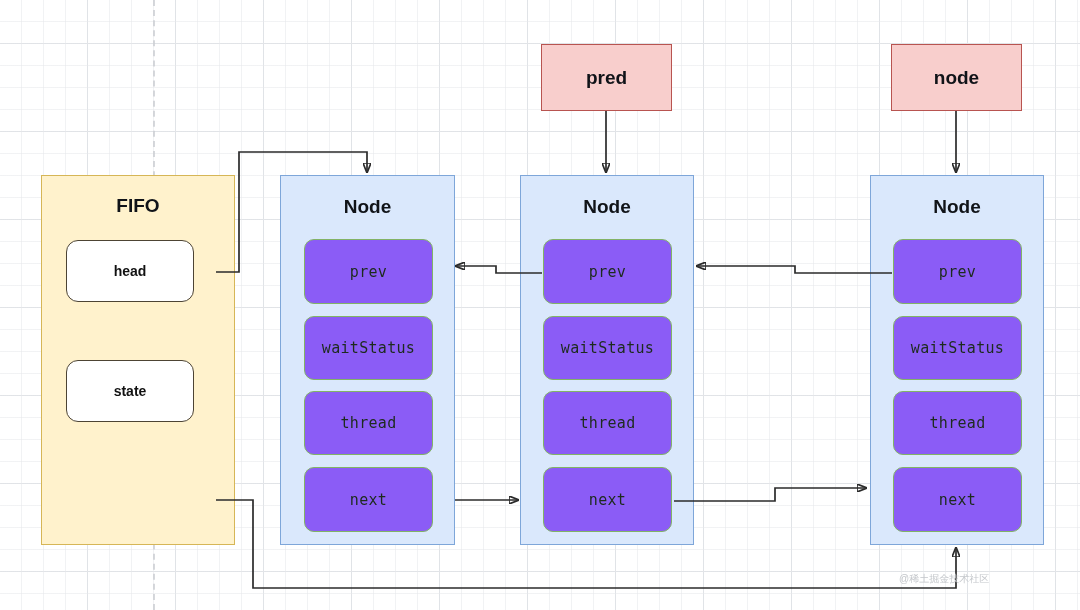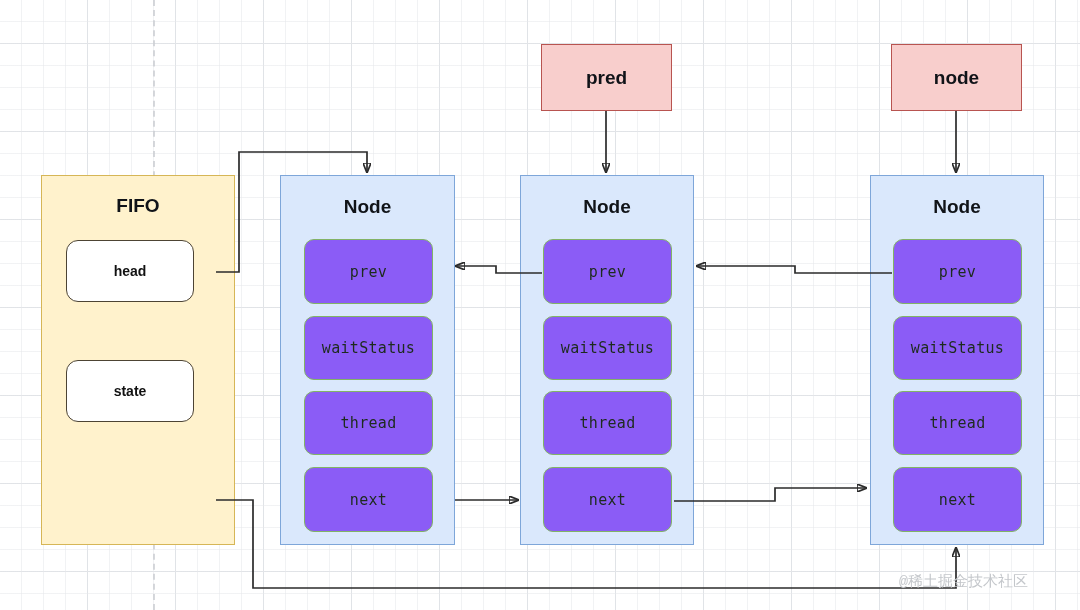--- a/index.html
+++ b/index.html
@@ -65,22 +65,22 @@
     position:absolute;left:0;right:0;text-align:center;
     font-size:19px;font-weight:bold;color:#101318;
   }
   .predlabel{font-size:19px;font-weight:bold;color:#101318;}
 
   svg.edges{position:absolute;left:0;top:0;width:1080px;height:610px;overflow:visible;}
   svg.edges path,svg.edges line{fill:none;stroke:#2b2b2b;stroke-width:1.7;}
 
   .watermark{
     position:absolute;
-    font-size:15px;color:#c4c7cb;white-space:nowrap;
-    font-family:Liberation Mono, monospace;
+    font-size:10px;color:#c4c7cb;white-space:nowrap;
+    font-family:Liberation Sans, sans-serif;
   }
 </style>
 </head>
 <body>
 
 <div id="canvas">
 
   <div class="guide" style="left:153px;"></div>
 
   <div class="box predbox" style="left:541px;top:44px;width:131px;height:67px;">

